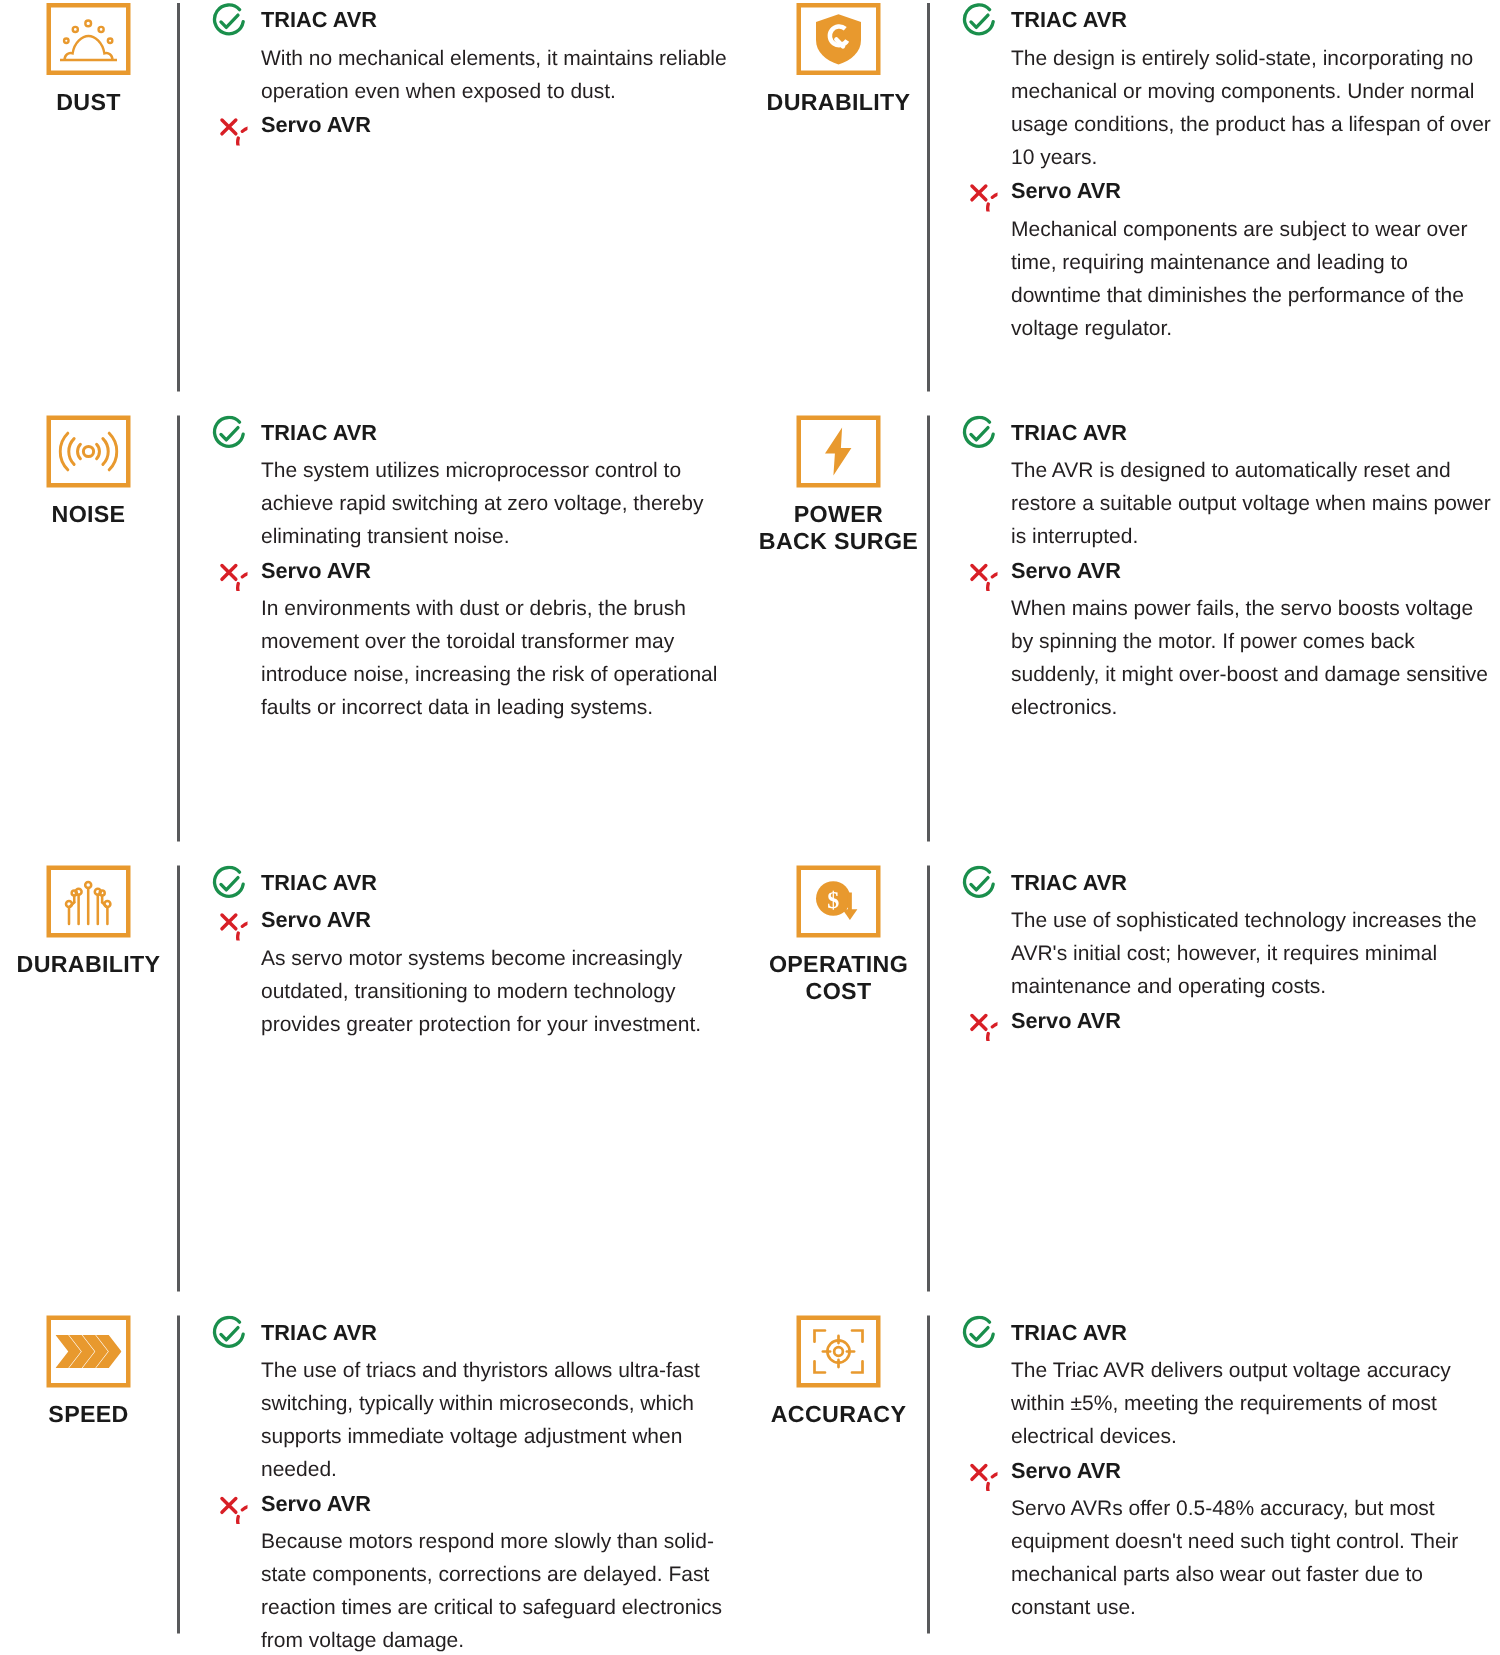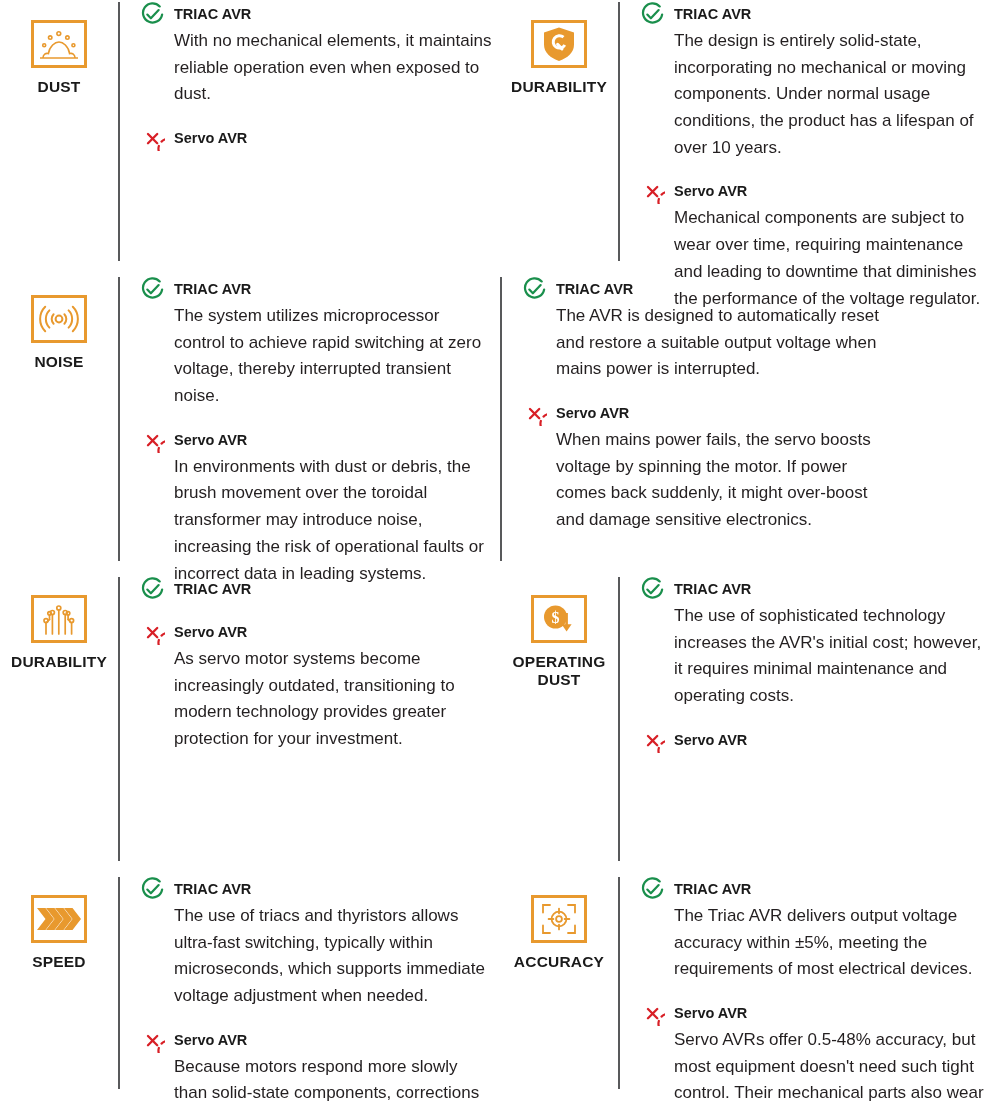--- a/index.html
+++ b/index.html
@@ -31,21 +31,21 @@
     padding-top: 0px;
   }
 
   
   .feature {
     width: 118px;
     flex: 0 0 118px;
     display: flex;
     flex-direction: column;
     align-items: center;
-    padding-top: 20px;
+    padding-top: 2px;
   }
   .icon-box {
     width: 56px;
     height: 48px;
     border: 3px solid #e8992e;
     display: flex;
     align-items: center;
     justify-content: center;
     background: #ffffff;
   }
@@ -74,21 +74,21 @@
   }
 
   
   .content {
     flex: 1 1 auto;
     padding-right: 6px;
     padding-top: 4px;
   }
 
   .block { display: block; }
-  .block + .block { margin-top: 20px; }
+  .block + .block { margin-top: 2px; }
 
   .block-head {
     display: flex;
     flex-direction: row;
     align-items: flex-start;
     gap: 9px;
   }
   .badge {
     flex: 0 0 25px;
     width: 25px;
@@ -99,21 +99,21 @@
 
   .block-title {
     font-size: 14.5px;
     font-weight: bold;
     color: #1a1a1a;
     line-height: 1.25;
     padding-top: 1px;
   }
 
   .block-body {
-    font-size: 17px;
+    font-size: 14px;
     line-height: 1.57;
     color: #231f20;
     margin-top: 1px;
     margin-left: 34px;
     max-width: 330px;
   }
 
   
   .col-right .block-body { max-width: 332px; }
 </style>
@@ -229,38 +229,47 @@
       <div class="block">
         <div class="block-head">
           <span class="badge">
             <svg width="25" height="25" viewBox="0 0 26 26">
               <path d="M20.5 4.6 A10 10 0 1 0 23 13" fill="none" stroke="#1a8f4c" stroke-width="2.3" stroke-linecap="round"></path>
               <path d="M7.6 13.1 l3.7 3.8 L19.4 8.4" fill="none" stroke="#1a8f4c" stroke-width="2.3" stroke-linecap="round" stroke-linejoin="round"></path>
             </svg>
           </span>
           <span class="block-title">TRIAC AVR</span>
         </div>
-        <div class="block-body">The system utilizes microprocessor control to achieve rapid switching at zero voltage, thereby interrupted transient noise.</div>
+        <div class="block-body">The system utilizes microprocessor control to achieve rapid switching at zero voltage, thereby eliminating transient noise.</div>
       </div>
       <div class="block">
         <div class="block-head">
           <span class="badge">
             <svg width="25" height="25" viewBox="0 0 26 26">
               <path d="M19.6 20.8 A10 10 0 1 0 22.4 16.2" fill="none" stroke="#d81f26" stroke-width="2.3" stroke-linecap="round"></path>
               <path d="M8.3 8.3 L17.9 17.9 M17.9 8.3 L8.3 17.9" fill="none" stroke="#d81f26" stroke-width="2.4" stroke-linecap="round"></path>
             </svg>
           </span>
           <span class="block-title">Servo AVR</span>
         </div>
         <div class="block-body">In environments with dust or debris, the brush movement over the toroidal transformer may introduce noise, increasing the risk of operational faults or incorrect data in leading systems.</div>
       </div>
     </div>
   </div>
 
   <div class="cell col-right">
+    <div class="feature">
+      <div class="icon-box">
+        <svg width="26" height="34" viewBox="0 0 26 34">
+          <path d="M15.4 1 L4 18.4 h6.6 L9.6 33 L21.6 14.6 h-7 Z" fill="#e8992e"></path>
+        </svg>
+      </div>
+      <div class="feature-label">POWER
+BACK SURGE</div>
+    </div>
     <div class="divider"></div>
     <div class="content">
       <div class="block">
         <div class="block-head">
           <span class="badge">
             <svg width="25" height="25" viewBox="0 0 26 26">
               <path d="M20.5 4.6 A10 10 0 1 0 23 13" fill="none" stroke="#1a8f4c" stroke-width="2.3" stroke-linecap="round"></path>
               <path d="M7.6 13.1 l3.7 3.8 L19.4 8.4" fill="none" stroke="#1a8f4c" stroke-width="2.3" stroke-linecap="round" stroke-linejoin="round"></path>
             </svg>
           </span>
@@ -340,21 +349,21 @@
       <div class="icon-box">
         <svg width="38" height="34" viewBox="0 0 38 34">
           <circle cx="15.5" cy="15" r="11.5" fill="#e8992e"></circle>
           <text x="15.5" y="21.2" text-anchor="middle" font-family="Liberation Serif, serif" font-size="16" font-weight="bold" fill="#ffffff">$</text>
           <path d="M26.6 11 v13.6" fill="none" stroke="#e8992e" stroke-width="2.6"></path>
           <path d="M21.6 22.2 L26.6 29.4 L31.6 22.2 Z" fill="#e8992e"></path>
           <path d="M26.6 11 v13.6" fill="none" stroke="#ffffff" stroke-width="0"></path>
         </svg>
       </div>
       <div class="feature-label">OPERATING
-DUST</div>
+COST</div>
     </div>
     <div class="divider"></div>
     <div class="content">
       <div class="block">
         <div class="block-head">
           <span class="badge">
             <svg width="25" height="25" viewBox="0 0 26 26">
               <path d="M20.5 4.6 A10 10 0 1 0 23 13" fill="none" stroke="#1a8f4c" stroke-width="2.3" stroke-linecap="round"></path>
               <path d="M7.6 13.1 l3.7 3.8 L19.4 8.4" fill="none" stroke="#1a8f4c" stroke-width="2.3" stroke-linecap="round" stroke-linejoin="round"></path>
             </svg>

